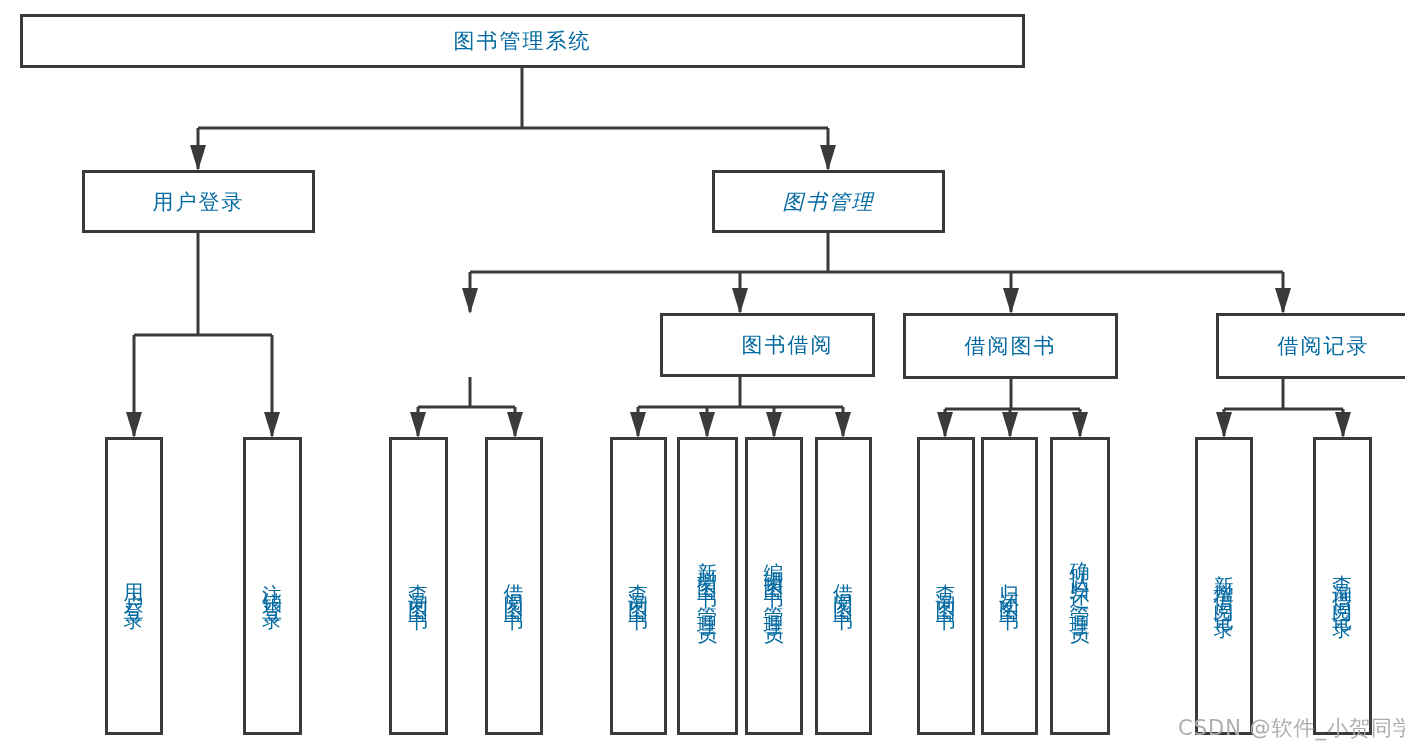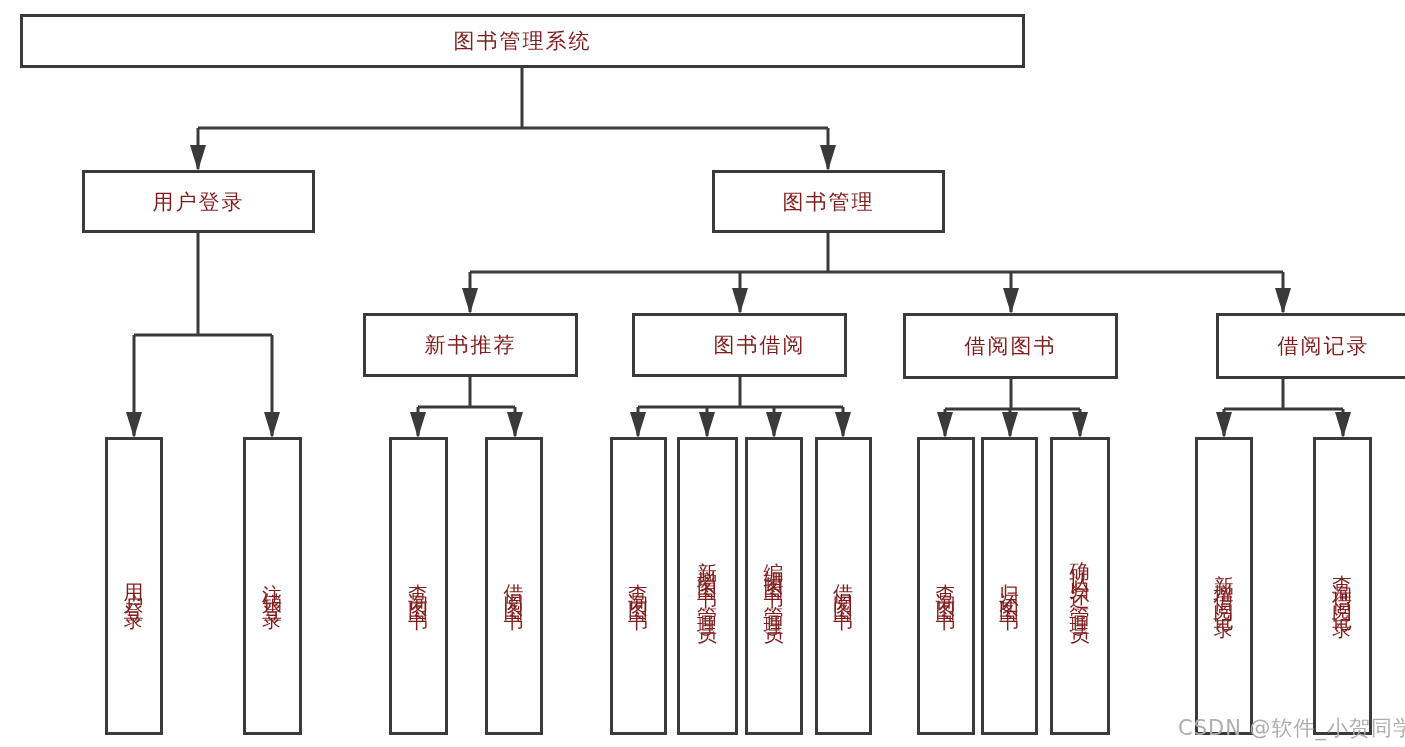--- a/index.html
+++ b/index.html
@@ -16,21 +16,21 @@
     left: 0; top: 0;
     width: 1405px; height: 747px;
     z-index: 1;
   }
   svg.connectors line { stroke: #3a3a3a; stroke-width: 3; }
   .node {
     position: absolute;
     box-sizing: border-box;
     border: 3px solid #3a3a3a;
     background: #ffffff;
-    color: #7f1d1d;
+    color: #0369a1;
     display: flex;
     align-items: center;
     justify-content: center;
     z-index: 2;
   }
   .h-node {
     font-size: 21px;
     letter-spacing: 2px;
     white-space: nowrap;
   }
@@ -101,24 +101,23 @@
 
     <line x1="1283" y1="379" x2="1283" y2="409"></line>
     <line x1="1224" y1="409" x2="1343" y2="409"></line>
     <line x1="1224" y1="409" x2="1224" y2="436" marker-end="url(#arw)"></line>
     <line x1="1343" y1="409" x2="1343" y2="436" marker-end="url(#arw)"></line>
   </svg>
 
   <div class="node h-node" style="left:20px; top:14px; width:1005px; height:54px;">图书管理系统</div>
 
   <div class="node h-node" style="left:82px; top:170px; width:233px; height:63px;">用户登录</div>
-  <div class="node h-node" style="left:712px; top:170px; width:233px; height:63px;">图书管理</div>
+  <div class="node h-node" style="left:712px; top:170px; width:233px; height:63px;font-style:italic;">图书管理</div>
 
-  <div class="node h-node" style="left:363px; top:313px; width:215px; height:64px;">新书推荐</div>
-  <div class="node h-node" style="left:632px; top:313px; width:215px; height:64px;padding-left:40px;">图书借阅</div>
+  <div class="node h-node" style="left:660px; top:313px; width:215px; height:64px;padding-left:40px;">图书借阅</div>
   <div class="node h-node" style="left:903px; top:313px; width:215px; height:66px;">借阅图书</div>
   <div class="node h-node" style="left:1175px; top:313px; width:215px; height:66px;margin-left:41px;">借阅记录</div>
 
   <div class="node v-node" style="left:105px; top:437px; width:58px; height:298px;">用户登录</div>
   <div class="node v-node" style="left:243px; top:437px; width:59px; height:298px;">注销登录</div>
 
   <div class="node v-node" style="left:389px; top:437px; width:59px; height:298px;">查询图书</div>
   <div class="node v-node" style="left:485px; top:437px; width:58px; height:298px;">借阅图书</div>
 
   <div class="node v-node" style="left:610px; top:437px; width:57px; height:298px;">查询图书</div>

